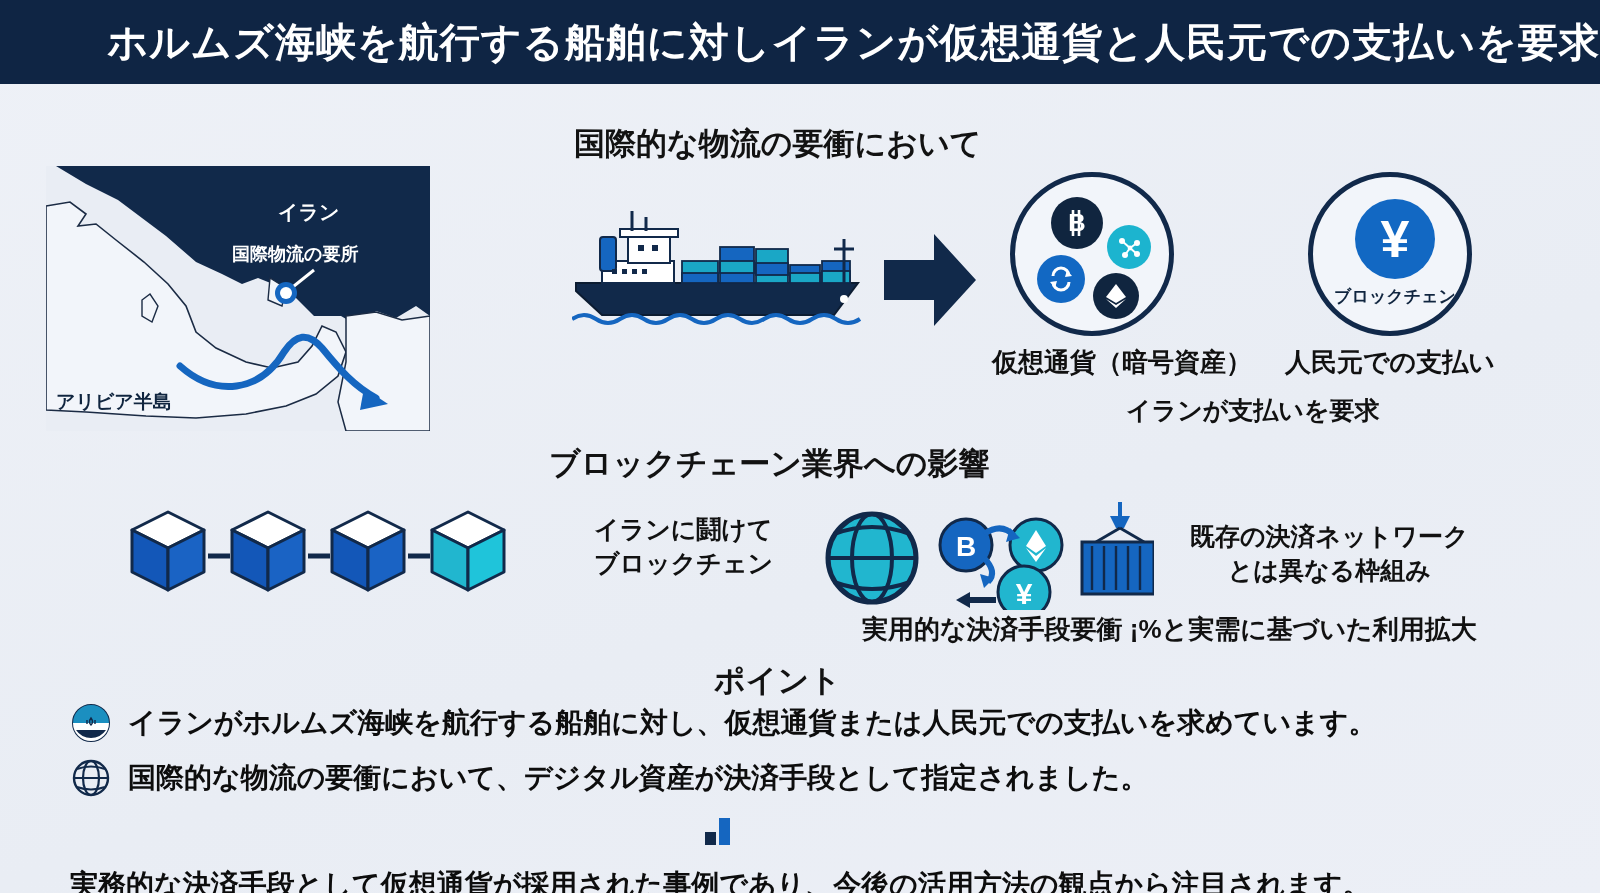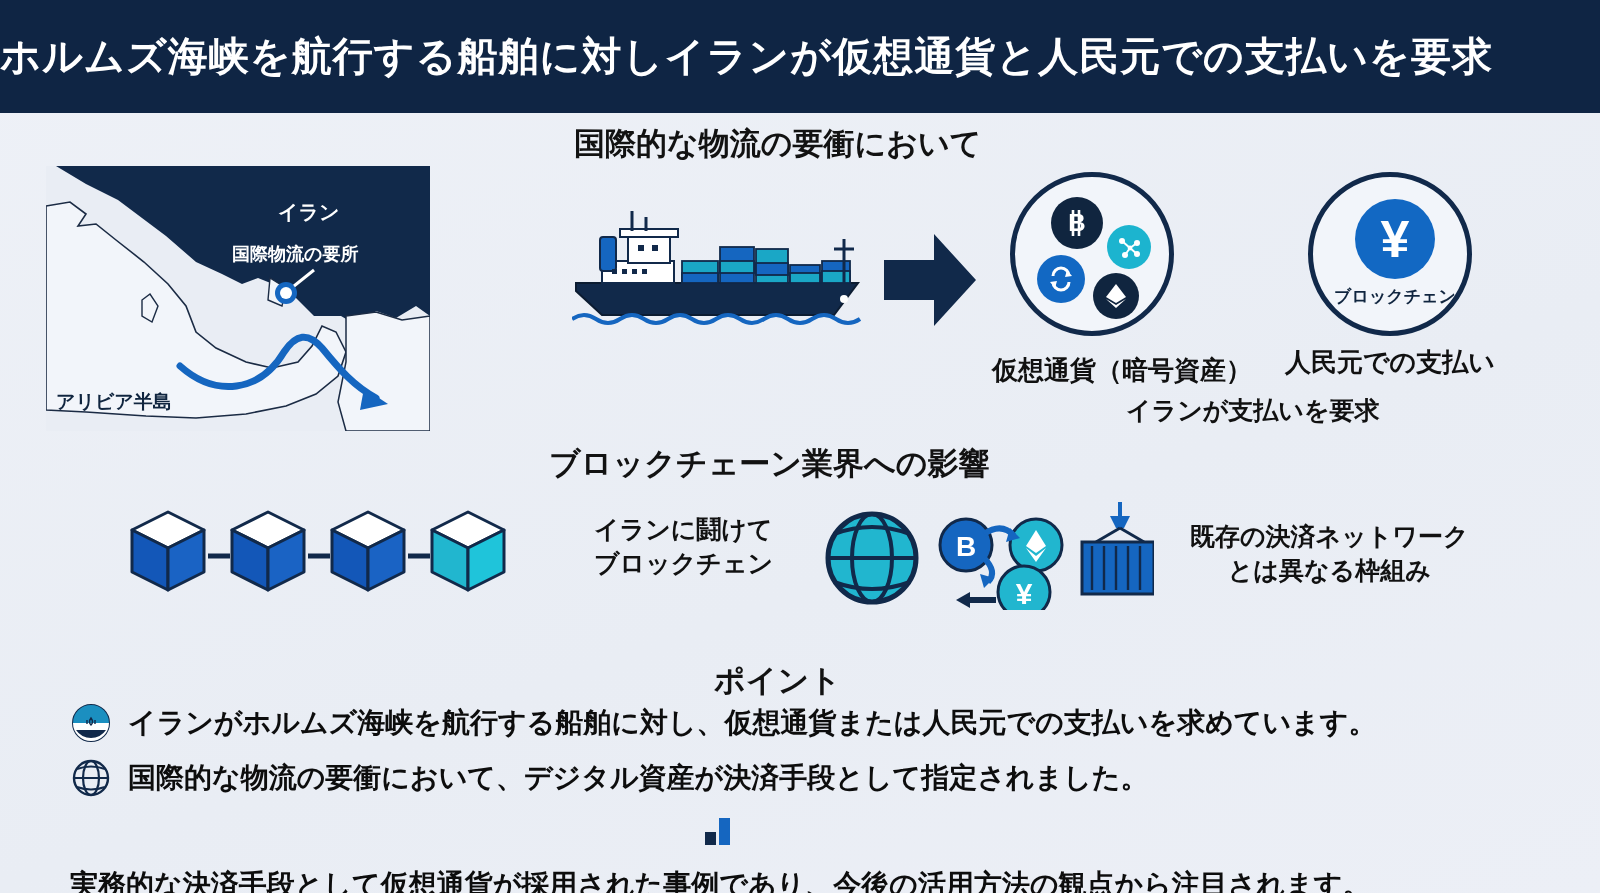--- a/index.html
+++ b/index.html
@@ -6,23 +6,23 @@
   html, body {
     width: 1600px; height: 893px;
     background: #eef1f7;
     font-family: "Liberation Sans", "DejaVu Sans", sans-serif;
     overflow: hidden;
   }
   #root { position: relative; width: 1600px; height: 893px; background: linear-gradient(160deg,#eef1f7 0%,#e9edf4 60%,#eceff6 100%); }
 
   
   .header {
-    position: absolute; left: 0; top: 0; width: 1600px; height: 113px;
+    position: absolute; left: 0; top: 0; width: 1600px; height: 84px;
     background: #0f2544;
-    display: flex; align-items: center; justify-content: flex-start;
+    display: flex; align-items: center; justify-content: flex-end;
   }
   .header-title {
     color: #ffffff; font-size: 40px; font-weight: bold; letter-spacing: 1px;
     white-space: nowrap;
   }
 
   
   .map-card {
     position: absolute; left: 46px; top: 166px; width: 384px; height: 265px;
     background: #e8ecf3; overflow: hidden;
@@ -67,21 +67,21 @@
     color:#fff; font-size: 52px; font-weight: bold; line-height: 1;
   }
   .yuan-sub {
     position: absolute; left: 0; top: 108px; width: 164px; text-align: center;
     font-size: 17px; font-weight: bold; color: #10253f; white-space: nowrap;
   }
 
   .flow-caption {
     position: absolute; font-size: 26px; font-weight: bold; color:#111; white-space: nowrap;
   }
-  #cap-crypto { left: 992px; top: 345px; margin-top: 8px; }
+  #cap-crypto { left: 992px; top: 345px; }
   #cap-yuan   { left: 1285px; top: 345px; }
   #cap-demand { left: 1126px; top: 394px; font-size: 25px; }
 
   
   .cubes { position: absolute; left: 120px; top: 500px; }
   #cap-cubes {
     position: absolute; left: 104px; top: 612px;
     font-size: 26px; font-weight: bold; color: #111; white-space: nowrap;
   }
   .mid-text {
@@ -308,20 +308,21 @@
           <line x1="304" y1="46" x2="304" y2="90"></line>
         <line x1="316" y1="46" x2="316" y2="90"></line>
       </g>
     </svg>
   </div>
 
   <div class="right-text">
     <div>既存の決済ネットワーク</div>
     <div>とは異なる枠組み</div>
   </div>
+  <div id="cap-globe">実用的な決済手段要衝 ¡%と実需に基づいた利用拡大</div>
 
   <div id="sec-title-3" class="section-title">ポイント</div>
 
   <div id="point-0" class="point-row">
     <span class="point-icon">
       <svg width="38" height="38" viewBox="0 0 38 38">
         <circle cx="19" cy="19" r="18" fill="#ffffff" stroke="#11294a" stroke-width="2"></circle>
         <path d="M1,19 a18,18 0 0 1 36,0 Z" fill="#1b8fc0"></path>
         <path d="M1,19 a18,18 0 0 0 36,0 Z" fill="#ffffff"></path>
         <path d="M4,26 a18,18 0 0 0 30,0 Z" fill="#11294a"></path>

